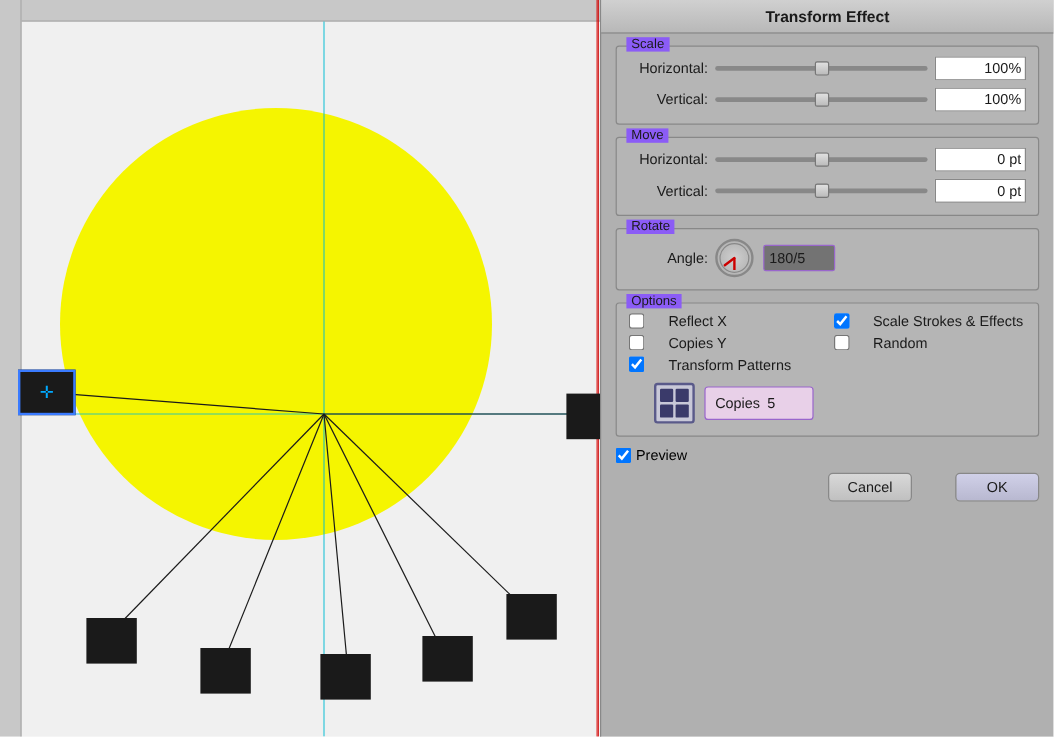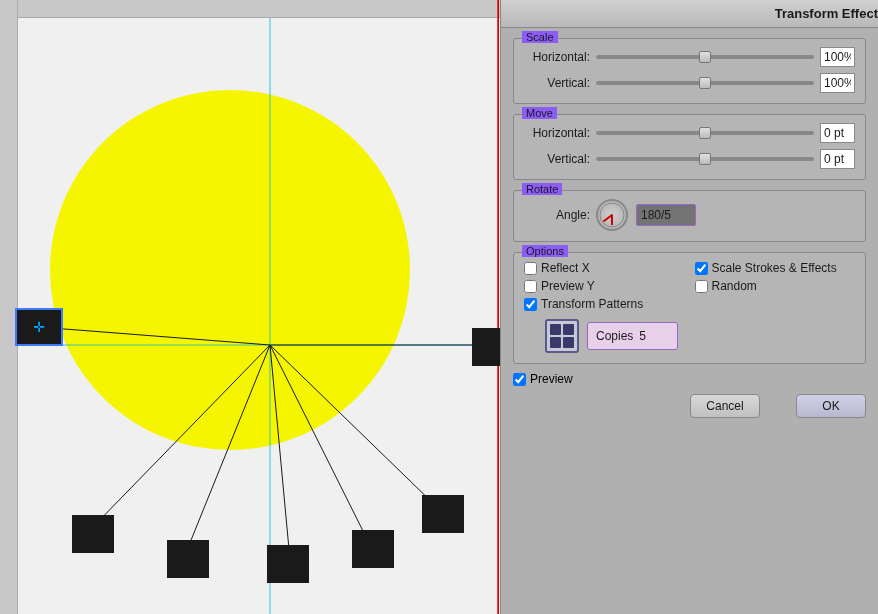--- a/index.html
+++ b/index.html
@@ -66,21 +66,21 @@
       right: 0; top: 0;
       width: 378px;
       height: 614px;
       background: #b0b0b0;
       border-left: 1px solid #888;
     }
 
     
     #panel-titlebar {
       background: linear-gradient(to bottom, #d0d0d0, #b8b8b8);
-      text-align: right;
+      text-align: center;
       padding: 6px 0;
       font-size: 13px;
       font-weight: bold;
       color: #1a1a1a;
       border-bottom: 1px solid #888;
     }
 
     
     .section-group {
       margin: 10px 12px 8px 12px;
@@ -133,27 +133,27 @@
       height: 12px;
       background: linear-gradient(to bottom, #e0e0e0, #bbb);
       border: 1px solid #777;
       border-radius: 2px;
       top: 50%;
       transform: translateY(-50%);
     }
 
     
     .field-input {
-      width: 35px;
+      width: 76px;
       height: 20px;
       border: 1px solid #888;
       background: white;
       font-size: 12px;
       padding: 1px 3px;
-      text-align: left;
+      text-align: right;
       color: #1a1a1a;
     }
 
     
     .rotate-row {
       display: flex;
       align-items: center;
     }
 
     
@@ -192,22 +192,22 @@
     }
 
     
     .options-grid {
       display: grid;
       grid-template-columns: 1fr 1fr;
       gap: 4px 10px;
     }
     .checkbox-row {
       display: flex;
-      align-items: flex-end;
-      gap: 4px;
+      align-items: flex-start;
+      gap: 20px;
       font-size: 12px;
       color: #1a1a1a;
     }
     .checkbox-row input[type="checkbox"] {
       width: 13px;
       height: 13px;
       margin: 0;
     }
 
     
@@ -428,21 +428,21 @@
       <div class="checkbox-row">
         <input type="checkbox" style="">
         <span>Reflect X</span>
       </div>
       <div class="checkbox-row">
         <input type="checkbox" checked="" style="">
         <span>Scale Strokes &amp; Effects</span>
       </div>
       <div class="checkbox-row">
         <input type="checkbox" style="">
-        <span>Preview Y</span>
+        <span>Copies Y</span>
       </div>
       <div class="checkbox-row">
         <input type="checkbox" style="">
         <span>Random</span>
       </div>
       <div class="checkbox-row">
         <input type="checkbox" checked="" style="">
         <span>Transform Patterns</span>
       </div>
     </div>

